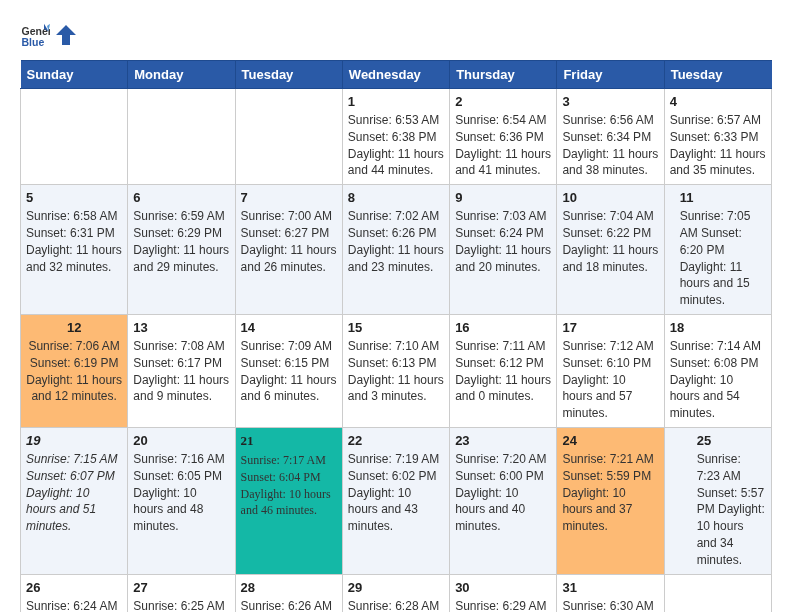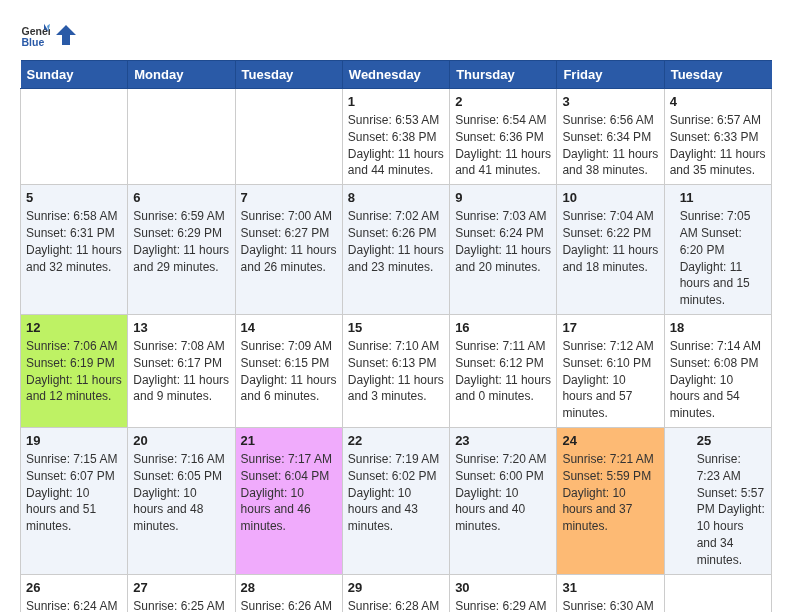--- a/index.html
+++ b/index.html
@@ -189,21 +189,21 @@
 Daylight: 11 hours and 18 minutes.</div>
         </td>
         <td style="background: rgb(240, 244, 250); padding-left: 15px;">
           <div class="day-number">11</div>
           <div class="day-info">Sunrise: 7:05 AM
 Sunset: 6:20 PM
 Daylight: 11 hours and 15 minutes.</div>
         </td>
       </tr>
       <tr>
-        <td style="background: #bef264;">
+        <td style="background: #fdba74; text-align: center;">
           <div class="day-number">12</div>
           <div class="day-info">Sunrise: 7:06 AM
 Sunset: 6:19 PM
 Daylight: 11 hours and 12 minutes.</div>
         </td>
         <td style="background: rgb(255, 255, 255);">
           <div class="day-number">13</div>
           <div class="day-info">Sunrise: 7:08 AM
 Sunset: 6:17 PM
 Daylight: 11 hours and 9 minutes.</div>
@@ -233,33 +233,33 @@
 Daylight: 10 hours and 57 minutes.</div>
         </td>
         <td style="background: rgb(255, 255, 255);">
           <div class="day-number">18</div>
           <div class="day-info">Sunrise: 7:14 AM
 Sunset: 6:08 PM
 Daylight: 10 hours and 54 minutes.</div>
         </td>
       </tr>
       <tr>
-        <td style="background: rgb(240, 244, 250);">
+        <td style="background: rgb(240, 244, 250); font-style: italic;">
           <div class="day-number">19</div>
           <div class="day-info">Sunrise: 7:15 AM
 Sunset: 6:07 PM
 Daylight: 10 hours and 51 minutes.</div>
         </td>
         <td style="background: rgb(240, 244, 250);">
           <div class="day-number">20</div>
           <div class="day-info">Sunrise: 7:16 AM
 Sunset: 6:05 PM
 Daylight: 10 hours and 48 minutes.</div>
         </td>
-        <td style="background: #f0abfc;">
+        <td style="background: #14b8a6; font-family: Liberation Serif, serif;">
           <div class="day-number">21</div>
           <div class="day-info">Sunrise: 7:17 AM
 Sunset: 6:04 PM
 Daylight: 10 hours and 46 minutes.</div>
         </td>
         <td style="background: rgb(240, 244, 250);">
           <div class="day-number">22</div>
           <div class="day-info">Sunrise: 7:19 AM
 Sunset: 6:02 PM
 Daylight: 10 hours and 43 minutes.</div>

